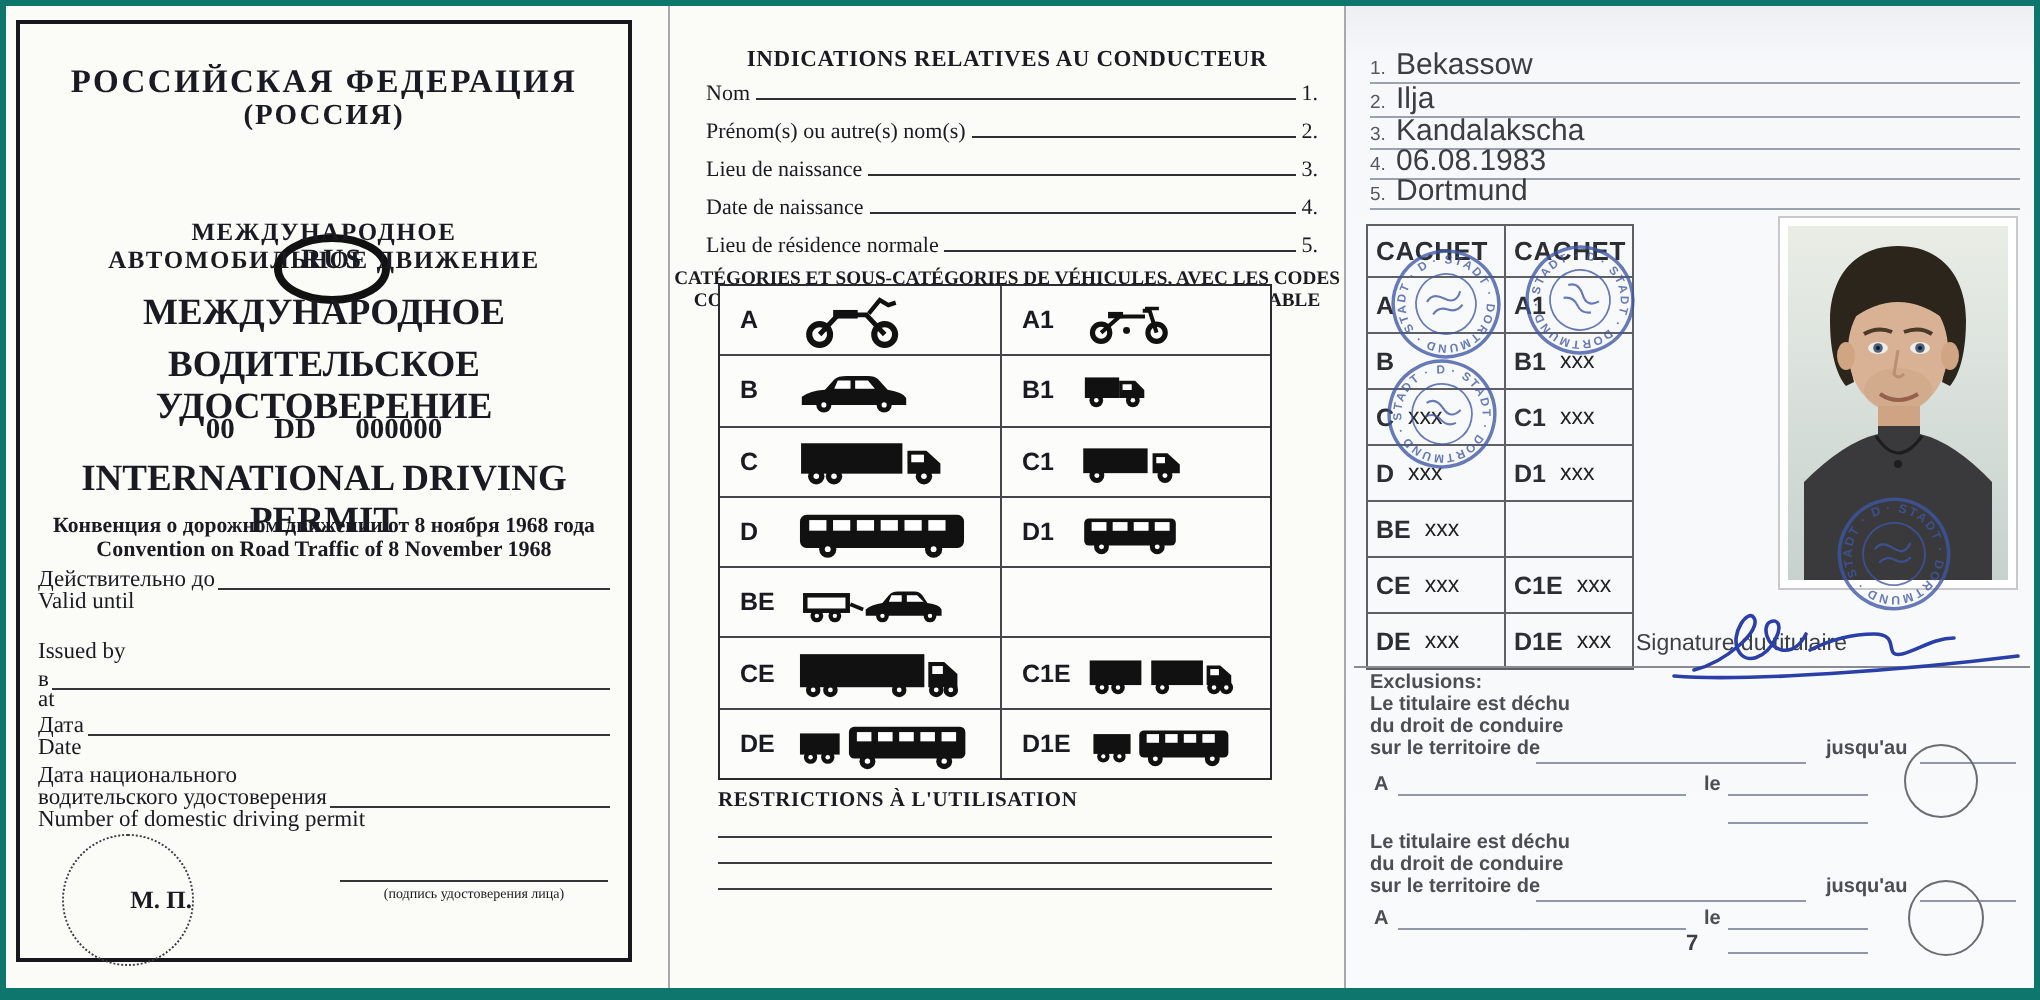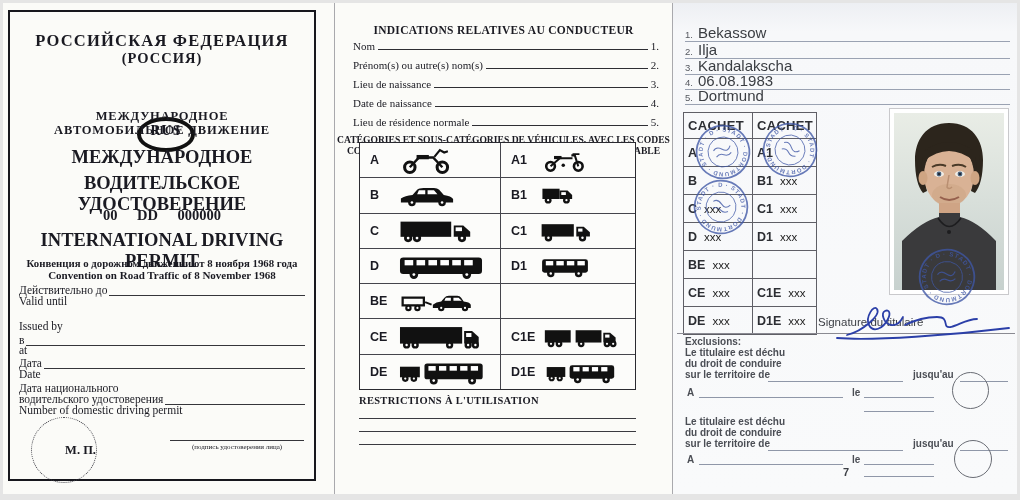--- a/index.html
+++ b/index.html
@@ -1,30 +1,30 @@
 <!DOCTYPE html>
 <html><head>
 <meta charset="utf-8">
 <style>
   html,body{margin:0;padding:0;background:#8e8e92;}
-  .doc{position:relative;width:1020px;height:500px;background:#e5e5e5;overflow:hidden;
+  .doc{position:relative;width:1020px;height:500px;background:#0f766e;overflow:hidden;
        font-family:"Liberation Serif",serif;color:#1a1a22;}
   .sheet{position:absolute;left:3px;top:3px;width:1014px;height:491px;background:#fafaf8;}
   .panel{position:absolute;top:0;height:491px;}
   .p-left{left:0;width:331px;background:#fbfbf8;}
   .p-mid{left:331px;width:339px;background:#fbfbf8;border-left:1px solid #a9a9ad;border-right:1px solid #a9a9ad;box-sizing:border-box;}
   .p-right{left:670px;width:344px;background:linear-gradient(180deg,#edeff3,#f7f8fa 6%,#f9fafb);
            font-family:"Liberation Sans",sans-serif;color:#35373c;}
   .abs{position:absolute;}
   .c{position:absolute;left:0;right:0;text-align:center;}
   .b{font-weight:bold;}
   .cover{position:absolute;left:5px;top:7px;width:308px;height:471px;border:2px solid #17171d;box-sizing:border-box;}
   .emblem{position:absolute;left:50%;margin-left:-25px;width:50px;height:27px;border:4px solid #111;
           border-radius:50%;text-align:center;line-height:19px;font-weight:bold;font-size:14px;letter-spacing:1px;margin-top:44px;}
-  .lfield{position:absolute;left:9px;right:9px;display:flex;align-items:flex-end;font-size:11.5px;}
+  .lfield{position:absolute;left:9px;right:9px;display:flex;align-items:flex-start;font-size:11.5px;}
   .lfield .fl{flex:1;border-bottom:1px solid #35353a;height:10px;margin-left:2px;}
   .len{position:absolute;left:9px;font-size:11.5px;}
   .mp{position:absolute;left:21px;top:405px;width:64px;height:64px;border:1.5px dotted #3c3c44;border-radius:50%;
       text-align:right;line-height:64px;font-weight:bold;font-size:12.5px;}
   .mfield{position:absolute;left:18px;right:13px;display:flex;align-items:baseline;font-size:11px;}
   .mfield .fl{flex:1;border-bottom:1px solid #2e2e33;height:10px;margin:0 3px;}
   .vtable{position:absolute;left:24px;top:139px;width:277px;height:248px;border:1.5px solid #2a2a30;
           box-sizing:border-box;display:flex;flex-direction:column;background:#fcfcfa;}
   .vhead{display:flex;height:18px;flex:none;border-bottom:1px solid #2a2a30;font-weight:bold;font-size:8px;align-items:center;}
   .vh1{width:140px;border-right:1px solid #2a2a30;text-align:center;align-self:stretch;line-height:18px;}

